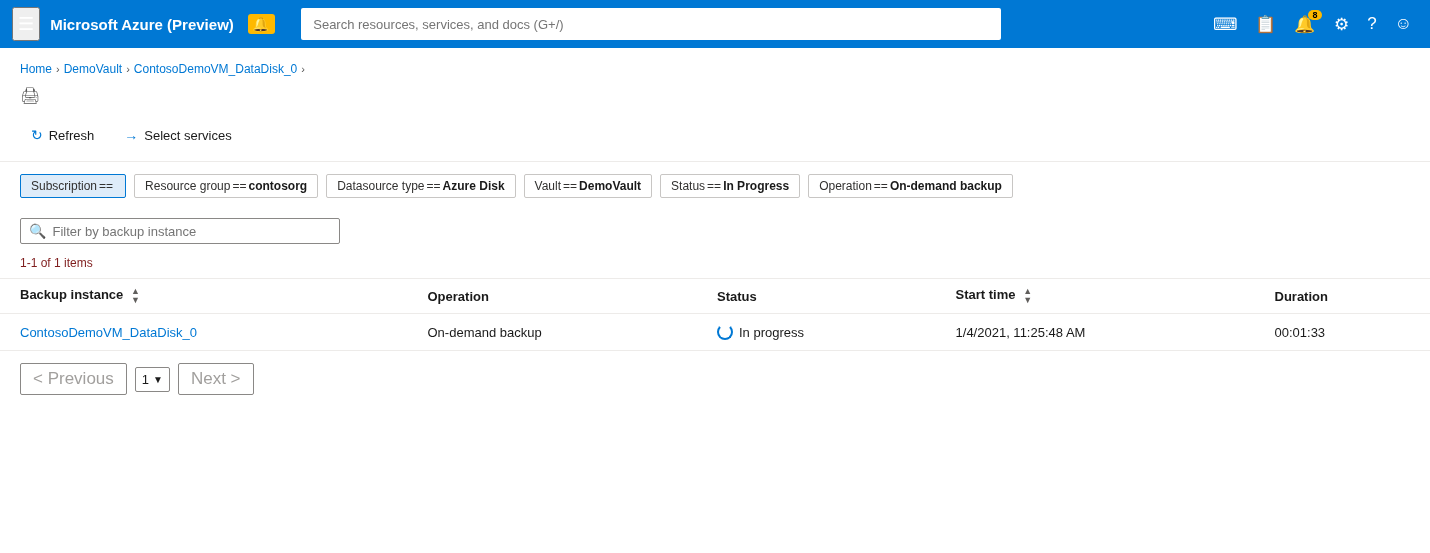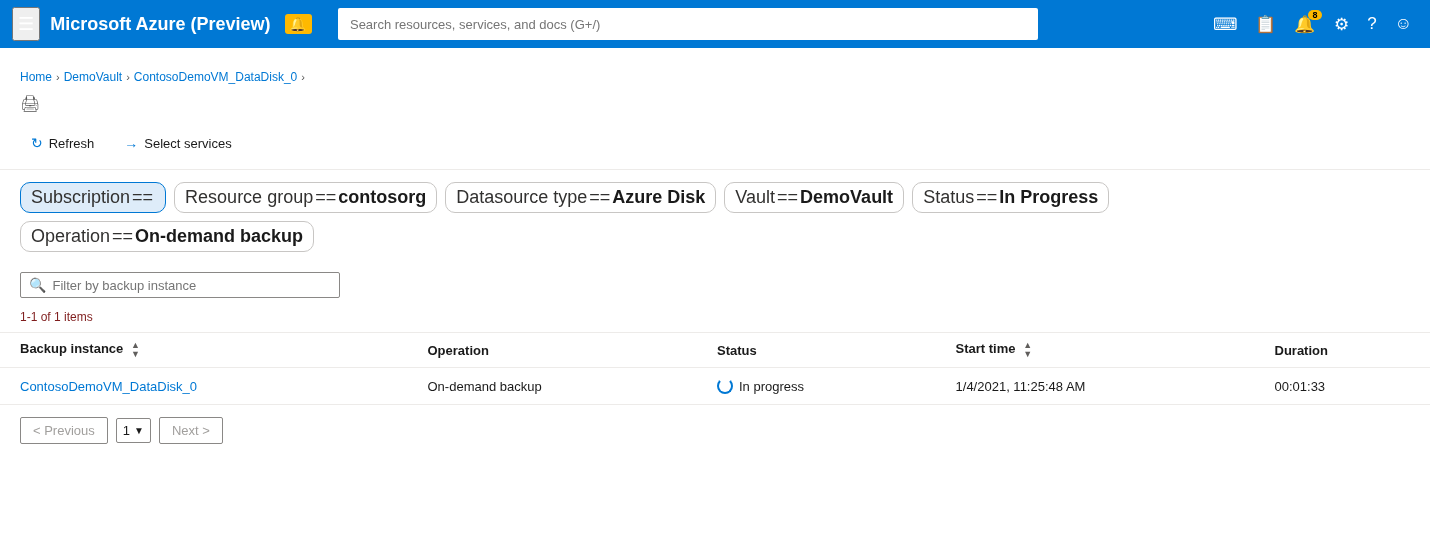--- a/index.html
+++ b/index.html
@@ -15,21 +15,21 @@
       gap: 10px;
     }
     .nav-hamburger {
       color: #fff;
       font-size: 18px;
       cursor: pointer;
       padding: 4px;
     }
     .nav-title {
       color: #fff;
-      font-size: 18px;
+      font-size: 15px;
       font-weight: 600;
       white-space: nowrap;
     }
     .nav-icon-badge {
       background: #ffb900;
       border-radius: 3px;
       padding: 2px 5px;
       margin-left: 4px;
     }
     .nav-icon-badge span { font-size: 14px; }
@@ -72,21 +72,21 @@
       font-size: 9px;
       font-weight: 700;
       border-radius: 8px;
       padding: 0 4px;
       min-width: 14px;
       text-align: center;
     }
 
     
     .breadcrumb {
-      padding: 22px 20px 4px 20px;
+      padding: 14px 20px 4px 20px;
       display: flex;
       align-items: center;
       gap: 4px;
       font-size: 12px;
       color: #0078d4;
     }
     .breadcrumb a { color: #0078d4; text-decoration: none; }
     .breadcrumb-sep { color: #555; font-size: 11px; }
 
     
@@ -133,23 +133,23 @@
     .filters {
       padding: 12px 20px;
       display: flex;
       flex-wrap: wrap;
       gap: 8px;
     }
     .filter-chip {
       display: inline-flex;
       align-items: center;
       border: 1px solid #c8c6c4;
-      border-radius: 10px;
+      border-radius: 2px;
       padding: 4px 10px;
-      font-size: 18px;
+      font-size: 12px;
       background: #fff;
       cursor: pointer;
       white-space: nowrap;
     }
     .filter-chip.active {
       background: #deecf9;
       border-color: #0078d4;
     }
     .filter-chip .filter-key { color: #323130; }
     .filter-chip .filter-op { color: #323130; margin: 0 2px; }
@@ -236,21 +236,21 @@
     .pagination {
       padding: 12px 20px;
       display: flex;
       align-items: center;
       gap: 8px;
     }
     .page-btn {
       background: #fff;
       border: 1px solid #8a8886;
       padding: 5px 12px;
-      font-size: 13px;
+      font-size: 17px;
       cursor: pointer;
       border-radius: 2px;
       color: #323130;
     }
     .page-btn:disabled { color: #a19f9d; cursor: default; }
     .page-select {
       display: flex;
       align-items: center;
       border: 1px solid #8a8886;
       border-radius: 2px;

